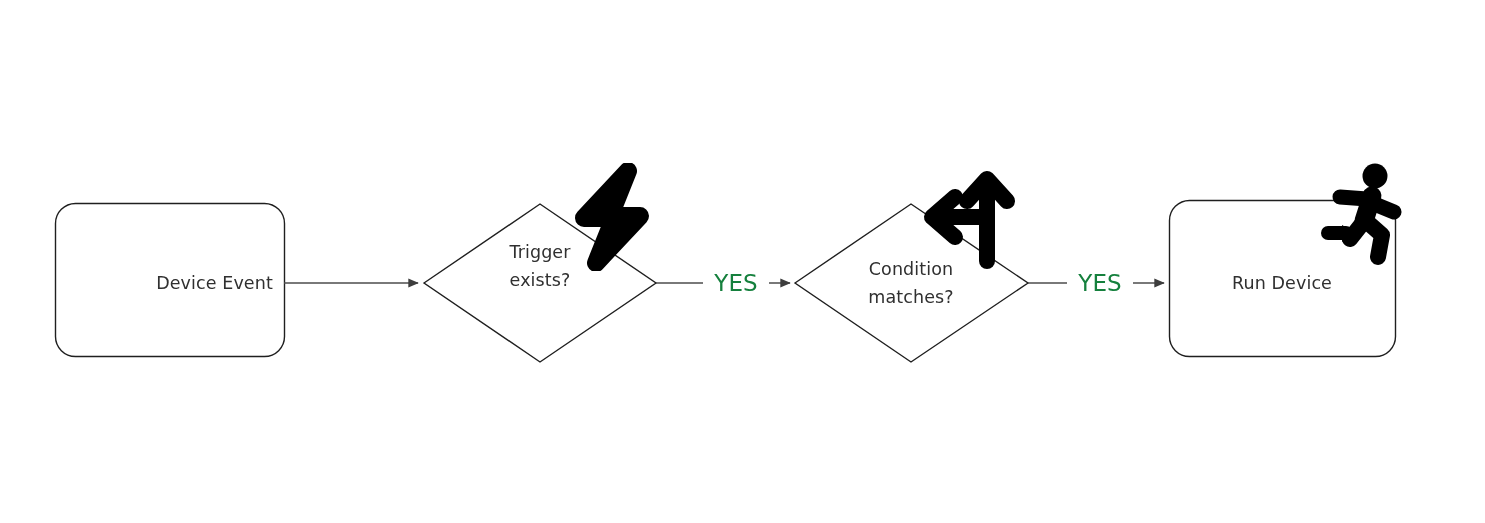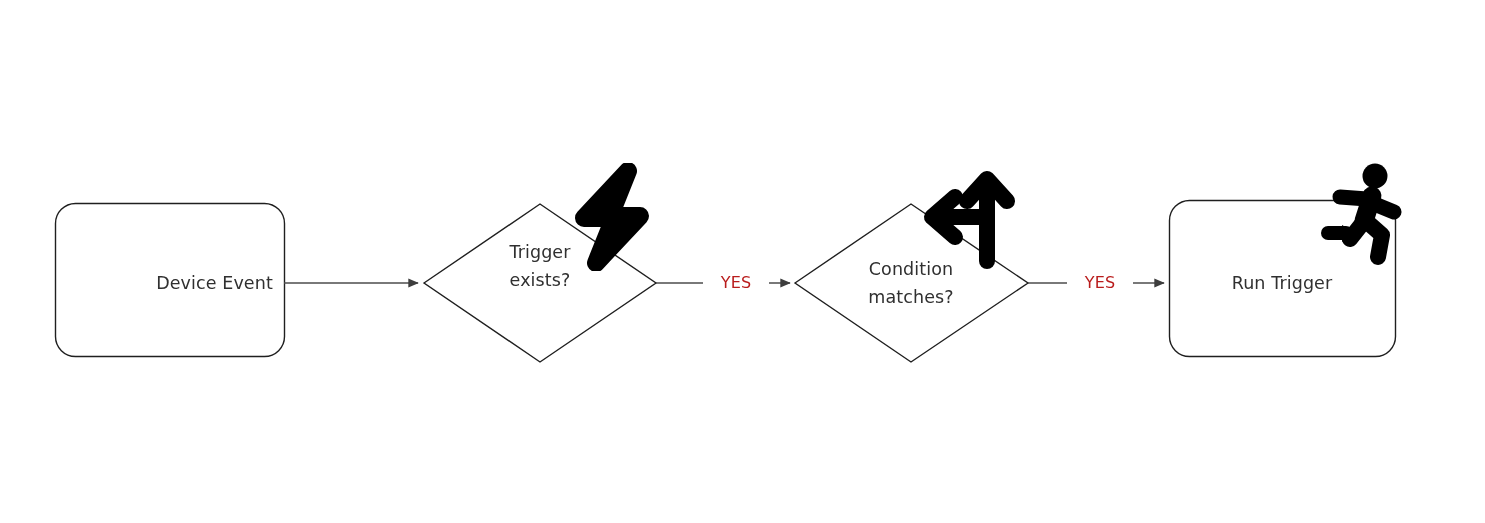--- a/index.html
+++ b/index.html
@@ -32,22 +32,22 @@
     font-size: 17.5px;
     line-height: 28px;
     font-family: "DejaVu Sans", "Liberation Sans", sans-serif;
     white-space: pre-line;
     pointer-events: none;
     letter-spacing: 0.1px;
   }
   .edge-label {
     position: absolute;
     text-align: center;
-    color: #b91c1c;
-    font-size: 16px;
+    color: #15803d;
+    font-size: 23px;
     line-height: 20px;
     font-family: "DejaVu Sans", "Liberation Sans", sans-serif;
     background: #ffffff;
     padding: 0 3px;
     letter-spacing: 0.1px;
   }
   .deco-icon {
     position: absolute;
     pointer-events: none;
   }
@@ -118,19 +118,19 @@
   </svg>
 
   <div class="node-label" style="left:55px; top:269px; width:229px;margin-left:45px;">Device Event</div>
 
   <div class="node-label" style="left:440px; top:238px; width:200px;">Trigger
 exists?</div>
 
   <div class="node-label" style="left:811px; top:255px; width:200px;">Condition
 matches?</div>
 
-  <div class="node-label" style="left:1169px; top:269px; width:226px;">Run Trigger</div>
+  <div class="node-label" style="left:1169px; top:269px; width:226px;">Run Device</div>
 
   <div class="edge-label" style="left:703px; top:273px; width:60px;">YES</div>
 
   <div class="edge-label" style="left:1067px; top:273px; width:60px;">YES</div>
 
 </div>
 
 </body></html>

